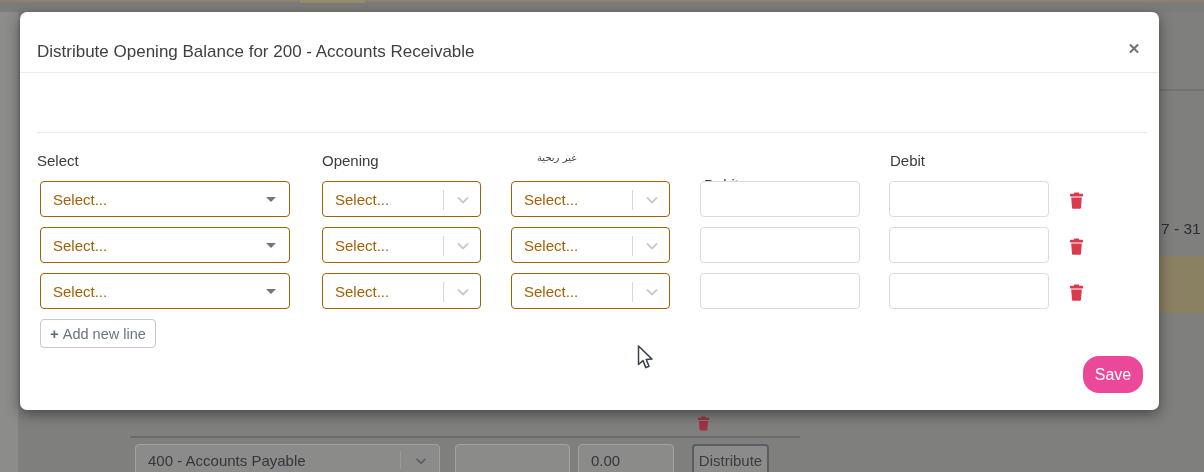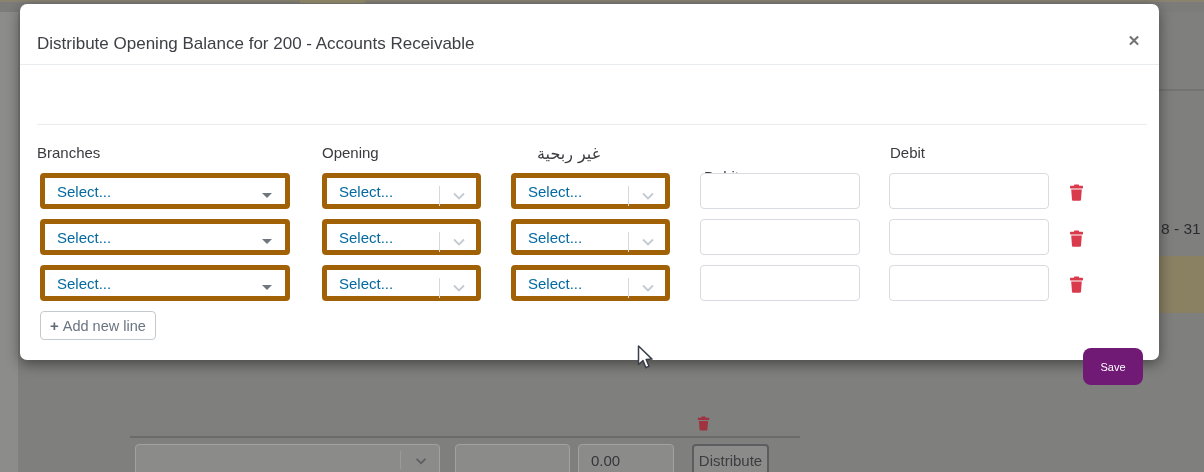--- a/index.html
+++ b/index.html
@@ -25,87 +25,88 @@
   .bg-sel-divider{position:absolute;right:38px;top:6px;width:1px;height:18px;background:#9b9b99;}
   .bg-sel-chevron{position:absolute;right:10px;top:8px;}
   .bg-input1{left:455px;width:115px;}
   .bg-input2{left:578px;width:96px;}
   .bg-input2 .bg-amt{padding:7px 0 0 12px;}
   .bg-distribute{left:692px;width:77px;border:2px solid #5c5d61;color:#3c3d42;
                  justify-content:center;}
   .bg-distribute span{padding-top:6px;}
 
   
-  .modal{left:20px;top:4px;width:1139px;height:356px;background:#ffffff;
+  .modal{left:20px;top:12px;width:1139px;height:398px;background:#ffffff;
          border-radius:7px;box-shadow:0 4px 14px rgba(0,0,0,0.45);}
   .m-title{left:17px;top:30px;font-size:17px;color:#3f4045;}
   .m-close{right:12px;top:24px;width:26px;height:26px;display:flex;align-items:center;
            justify-content:center;font-size:15px;font-weight:700;color:#737373;cursor:pointer;}
   .m-hr1{left:0;top:60px;width:1139px;height:1px;background:#e9ecef;}
   .m-total-left{left:17px;top:83px;font-size:15.5px;font-weight:700;color:#1f2023;}
   .m-total-right{left:586px;top:83px;font-size:15.5px;font-weight:700;color:#28a745;}
   .m-hr2{left:17px;top:120px;width:1110px;height:1px;background:#e9ecef;}
   .m-colhead{top:140px;font-size:15px;color:#3a3b3f;}
   .ch-account{left:17px;} .ch-branches{left:302px;}
-  .ch-nonprofit{left:517px;font-family:"DejaVu Sans",sans-serif;font-size:16px;}
+  .ch-nonprofit{left:517px;font-family:"DejaVu Sans",sans-serif;font-size:10px;}
   .ch-debit{left:684px;margin-top:24px;} .ch-credit{left:870px;}
 
   .m-row{left:0;width:1139px;height:36px;}
   .r1{top:169px;} .r2{top:215px;} .r3{top:261px;}
   .field{position:absolute;top:0;height:36px;background:#fff;border-radius:4px;
          box-sizing:border-box;}
-  .fake-select{border:5px solid #a16207;display:flex;align-items:center;
-               padding:4px 12px;color:#0369a1;font-size:15px;cursor:pointer;}
+  .fake-select{border:1px solid #a16207;display:flex;align-items:center;
+               padding:4px 12px;color:#a16207;font-size:15px;cursor:pointer;}
   .f-account{left:20px;width:250px;}
   .f-branches{left:302px;width:159px;}
   .f-nonprofit{left:491px;width:159px;}
   .arrow-solid{position:absolute;right:13px;top:15px;width:0;height:0;
                border-left:5px solid transparent;border-right:5px solid transparent;
                border-top:5px solid #6e7680;}
   .sel-divider{position:absolute;right:36px;top:8px;width:1px;height:20px;background:#d4d9de;}
   .sel-chevron{position:absolute;right:8px;top:9px;}
   .inp{border:1px solid #d8dce0;font-size:15px;color:#333;padding:0 10px;outline:none;
        font-family:"Liberation Sans",sans-serif;}
   .f-debit{left:680px;width:160px;}
   .f-credit{left:869px;width:160px;}
   .trash-btn{position:absolute;left:1046px;top:9px;width:20px;height:20px;cursor:pointer;
              display:flex;align-items:center;justify-content:center;background:none;border:none;padding:0;}
   .add-btn{left:20px;top:307px;height:29px;padding:0 9px;border:1px solid #c4cad0;
            border-radius:4px;background:#fff;color:#6a7480;font-size:14.5px;
            display:inline-flex;align-items:center;cursor:pointer;
            font-family:"Liberation Sans",sans-serif;}
   .add-btn .plus{font-weight:700;font-size:15px;color:#5f6a74;margin-right:4px;}
-  .save-btn{left:1063px;top:344px;width:60px;height:37px;background:#701a75;border:none;
-            border-radius:8px;color:#ffffff;font-size:11px;display:flex;align-items:center;
+  .save-btn{left:1063px;top:344px;width:60px;height:37px;background:#ec4899;border:none;
+            border-radius:16px;color:#ffffff;font-size:16px;display:flex;align-items:center;
             justify-content:center;cursor:pointer;font-family:"Liberation Sans",sans-serif;}
   .cursor{left:637px;top:345px;pointer-events:none;}
 </style>
 </head>
 <body>
 
 <div class="stage">
 
   <div class="abs top-band"></div>
   <div class="abs top-line"></div>
   <div class="abs top-tan"></div>
   <div class="abs left-strip"></div>
   <div class="abs right-line"></div>
-  <div class="abs bg-pagination">8 - 31</div>
+  <div class="abs bg-pagination">7 - 31</div>
   <div class="abs bg-tan-row"></div>
   <div class="abs bg-hr"></div>
 
   <div class="abs bg-trash">
     <svg width="13" height="15" viewBox="0 0 15 17">
       <rect x="5" y="0.4" width="5" height="2" rx="0.5" fill="#9f3340"></rect>
       <rect x="1" y="1.8" width="13" height="2.6" rx="0.6" fill="#9f3340"></rect>
       <path d="M2.2 5.6 h10.6 l-0.8 10.2 a1 1 0 0 1 -1 0.9 h-7 a1 1 0 0 1 -1 -0.9 z" fill="#9f3340"></path>
     </svg>
   </div>
 
   <div class="abs bg-field bg-select">
+    <span class="bg-sel-text">400 - Accounts Payable</span>
     <span class="bg-sel-divider"></span>
     <span class="bg-sel-chevron">
       <svg width="16" height="16" viewBox="0 0 18 18">
         <path d="M4 6.5 l5 5 l5 -5" fill="none" stroke="#5e5f63" stroke-width="2"></path>
       </svg>
     </span>
   </div>
   <div class="abs bg-field bg-input1"></div>
   <div class="abs bg-field bg-input2">
     <span class="bg-amt">0.00</span>
@@ -115,21 +116,21 @@
   </div>
 
   <div class="abs modal">
 
     <div class="abs m-title">Distribute Opening Balance for 200 - Accounts Receivable</div>
     <div class="abs m-close">✕</div>
     <div class="abs m-hr1"></div>
 
     <div class="abs m-hr2"></div>
 
-    <div class="abs m-colhead ch-account">Branches</div>
+    <div class="abs m-colhead ch-account">Select</div>
     <div class="abs m-colhead ch-branches">Opening</div>
     <div class="abs m-colhead ch-nonprofit">غير ربحية</div>
     <div class="abs m-colhead ch-debit">Debit</div>
     <div class="abs m-colhead ch-credit">Debit</div>
 
     <div class="abs m-row r1">
       <div class="field fake-select f-account">
         <span>Select...</span>
         <span class="arrow-solid"></span>
       </div>

